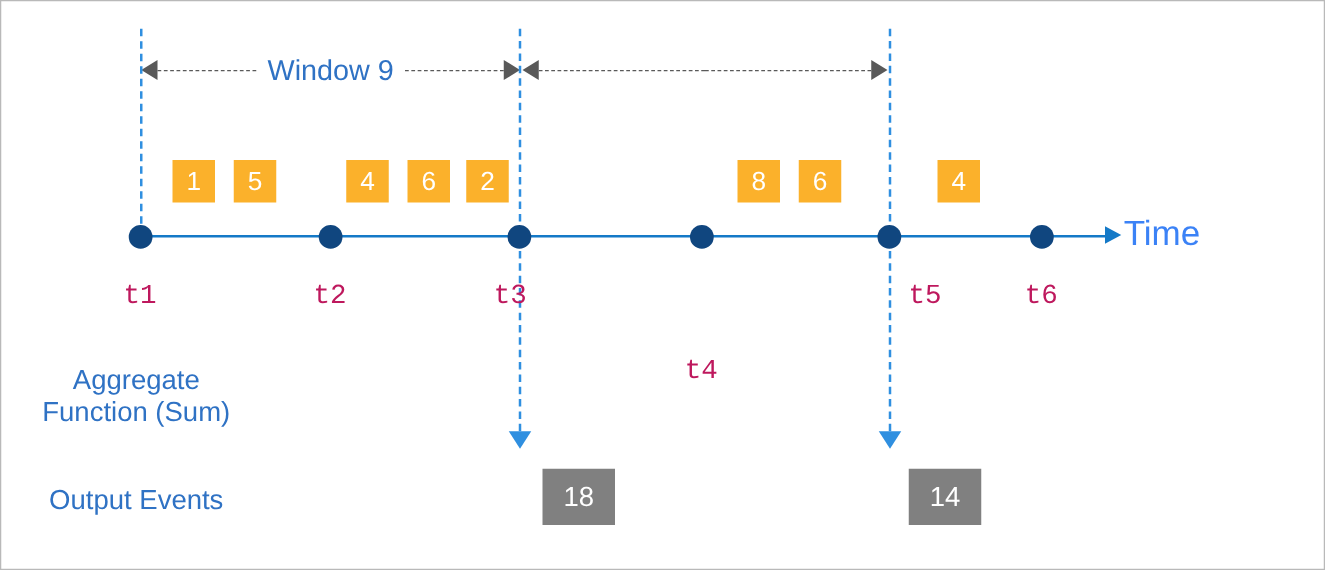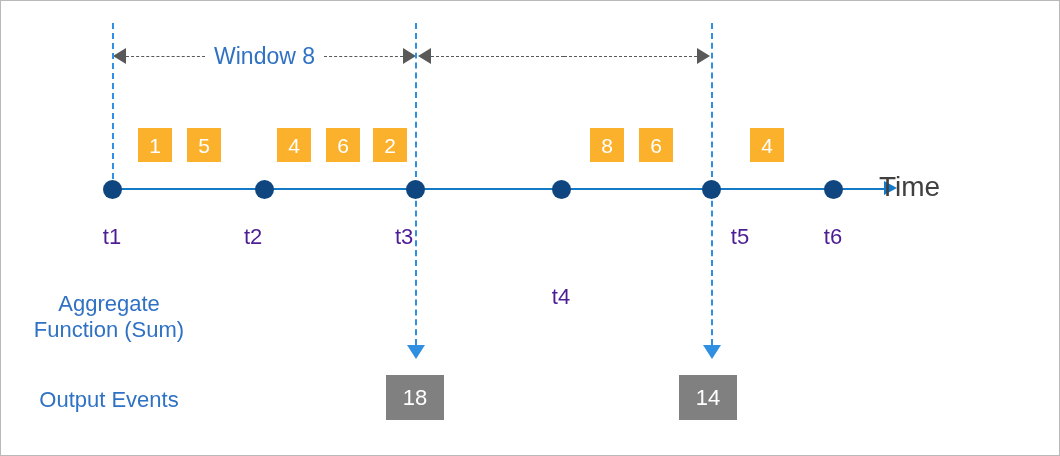--- a/index.html
+++ b/index.html
@@ -95,24 +95,25 @@
   }
   .tick-dot {
     position: absolute;
     width: 19px;
     height: 19px;
     border-radius: 50%;
     background: #10467f;
   }
   .tick-label {
     position: absolute;
-    color: #4c1d95;
+    color: #be185d;
     font-size: 22px;
     line-height: 1;
     white-space: nowrap;
+    font-family: Liberation Mono, monospace;
   }
 
   
   .event-box {
     position: absolute;
     width: 34px;
     height: 34px;
     background: #fbb12b;
     color: #ffffff;
     font-size: 21px;
@@ -127,50 +128,51 @@
     position: absolute;
     width: 58px;
     height: 45px;
     background: #808080;
     color: #ffffff;
     font-size: 22px;
     display: flex;
     align-items: center;
     justify-content: center;
     line-height: 1;
+    margin-left: 48px;
   }
 
   
   .side-label {
     position: absolute;
     color: #2f72c4;
     font-size: 22px;
     line-height: 26px;
     text-align: center;
     white-space: pre-line;
   }
   #time-axis-label {
     position: absolute;
-    left: 878px;
+    left: 898px;
     top: 172px;
-    color: #404040;
+    color: #3b82f6;
     font-size: 28px;
     line-height: 1;
     white-space: nowrap;
   }
 </style>
 </head>
 <body>
 
 <div id="canvas">
 
   <div class="window-span" id="win-0" style="left: 112px; width: 303px;">
     <span class="arrow-left"></span>
     <span class="span-line"></span>
-    <span class="window-label">Window 8</span>
+    <span class="window-label">Window 9</span>
     <span class="span-line"></span>
     <span class="arrow-right"></span>
   </div>
 
   <div class="window-span" id="win-1" style="left: 417px; width: 292px;">
     <span class="arrow-left"></span>
     <span class="span-line"></span>
     <span class="span-line"></span>
     <span class="arrow-right"></span>
   </div>
@@ -197,21 +199,21 @@
   <div id="time-axis-label">Time</div>
 
   <div class="tick-dot" id="dot-0" style="left: 102px; top: 179px;"></div>
   <div class="tick-dot" id="dot-1" style="left: 254px; top: 179px;"></div>
   <div class="tick-dot" id="dot-2" style="left: 405px; top: 179px;"></div>
   <div class="tick-dot" id="dot-3" style="left: 551px; top: 179px;"></div>
   <div class="tick-dot" id="dot-4" style="left: 701px; top: 179px;"></div>
   <div class="tick-dot" id="dot-5" style="left: 823px; top: 179px;"></div>
 
   <div class="tick-label" id="tl-0" style="left: 91px; top: 225px; width: 40px; text-align: center;">t1</div>
-  <div class="tick-label" id="tl-1" style="left: 243px; top: 225px; width: 40px; ">t2</div>
+  <div class="tick-label" id="tl-1" style="left: 243px; top: 225px; width: 40px; text-align: center;">t2</div>
   <div class="tick-label" id="tl-2" style="left: 394px; top: 225px; width: 40px; ">t3</div>
   <div class="tick-label" id="tl-3" style="left: 540px; top: 241px; width: 40px; text-align: center; margin-top: 44px;">t4</div>
   <div class="tick-label" id="tl-4" style="left: 719px; top: 225px; width: 40px; text-align: center;">t5</div>
   <div class="tick-label" id="tl-5" style="left: 812px; top: 225px; width: 40px; text-align: center;">t6</div>
 
   <div class="side-label" style="left:18px; top:290px; width:180px;">Aggregate
 Function (Sum)</div>
 
   <div class="side-label" style="left:18px; top:386px; width:180px;">Output Events</div>
 

